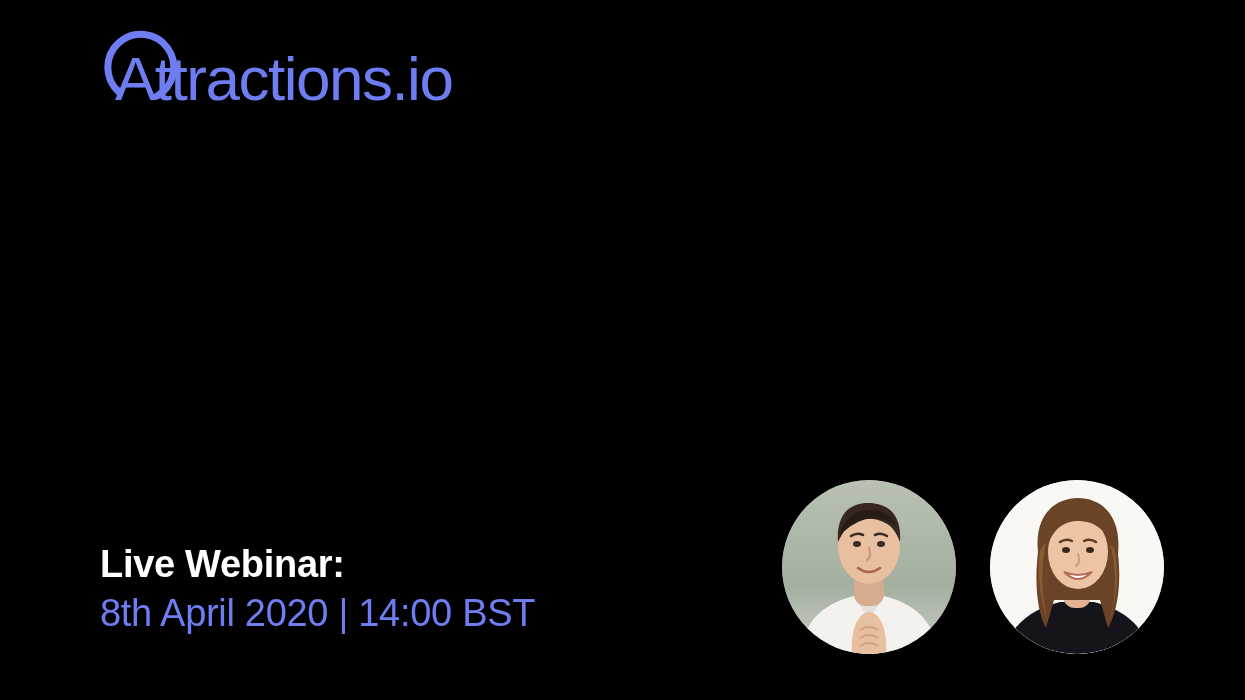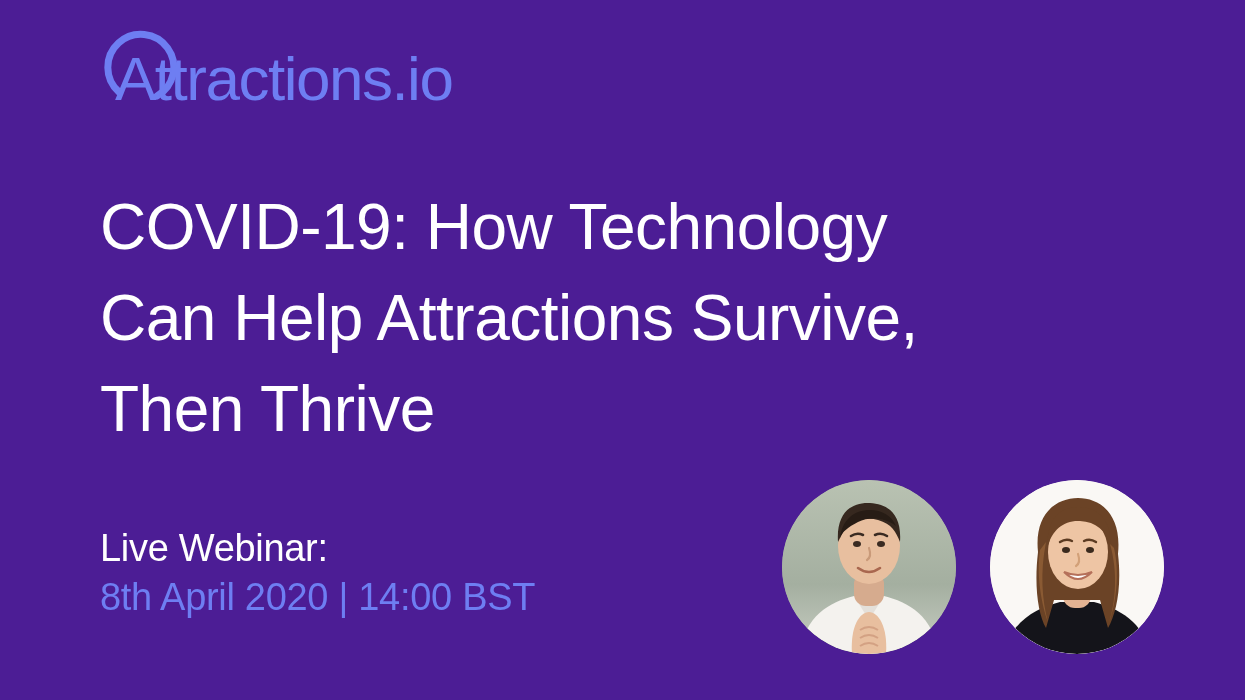--- a/index.html
+++ b/index.html
@@ -14,21 +14,21 @@
   body {
     background:#272c42;
     font-family:"Liberation Sans", sans-serif;
     -webkit-font-smoothing:antialiased;
   }
 
   .slide {
     position:relative;
     width:1245px;
     height:700px;
-    background:#4c1d95;
+    background:#000000;
   }
 
   
   .logo {
     position:absolute;
     left:95px;
     top:18px;
     width:470px;
     height:100px;
   }
@@ -75,25 +75,26 @@
   .webinar-block {
     position:absolute;
     left:100px;
     top:523px;
     width:620px;
   }
   .webinar-label {
     display:block;
     font-family:"Liberation Sans", sans-serif;
     font-size:38px;
-    font-weight:400;
+    font-weight:700;
     letter-spacing:-0.3px;
     line-height:50px;
     color:#ffffff;
     white-space:nowrap;
+    margin-top:16px;
   }
   .webinar-datetime {
     display:block;
     font-family:"Liberation Sans", sans-serif;
     font-size:38px;
     font-weight:500;
     letter-spacing:-0.3px;
     line-height:48px;
     color:#6e7ef2;
     white-space:nowrap;
@@ -125,25 +126,20 @@
 
 <div class="slide">
 
   <div class="logo">
     <svg class="logo-arc" viewBox="0 0 90 90" aria-hidden="true">
       <path d="M 62 78 A 33 33 0 1 0 24 74" fill="none" stroke="#6e7ef2" stroke-width="7" stroke-linecap="round"></path>
     </svg>
     <span class="logo-text">Attractions.io</span>
   </div>
 
-  <h1 class="headline">
-    <span class="headline-line">COVID-19: How Technology</span>
-    <span class="headline-line">Can Help Attractions Survive,</span>
-    <span class="headline-line">Then Thrive</span>
-  </h1>
 
   <div class="webinar-block">
     <span class="webinar-label">Live Webinar:</span>
     <span class="webinar-datetime">8th April 2020 | 14:00 BST</span>
   </div>
 
   <div class="speakers">
 
     <div class="avatar avatar-1">
       <svg viewBox="0 0 174 174" aria-hidden="true">

